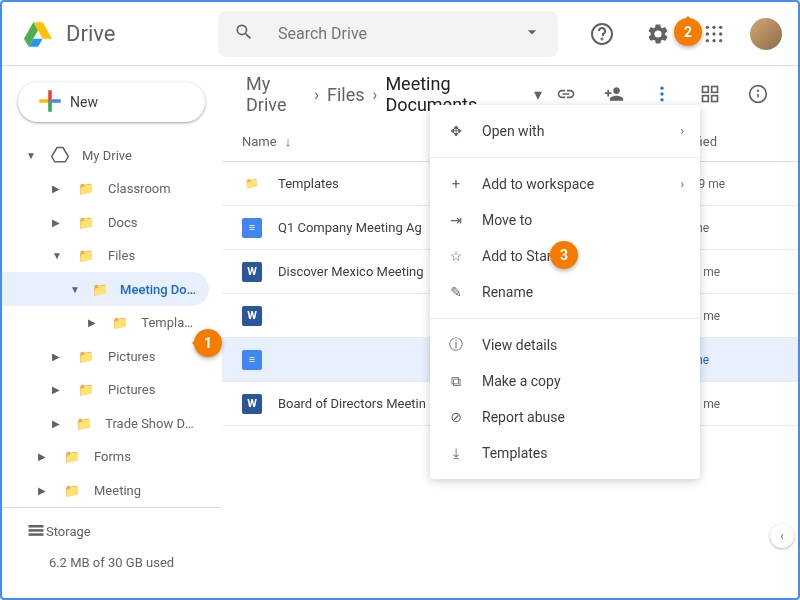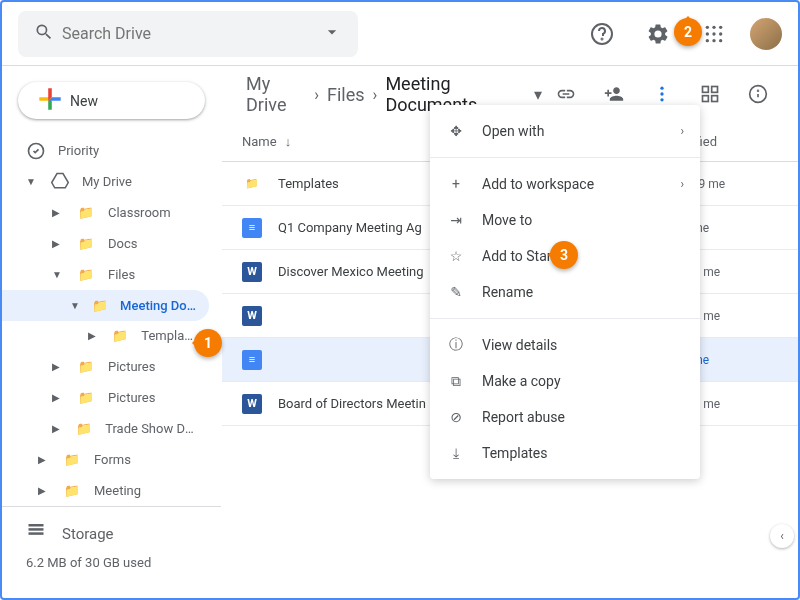--- a/index.html
+++ b/index.html
@@ -1,40 +1,40 @@
 <!DOCTYPE html>
 <html><head>
 <meta charset="utf-8">
 <style>
 * { margin: 0; padding: 0; box-sizing: border-box; font-family: 'Google Sans', Roboto, Arial, sans-serif; }
 body { width: 800px; height: 600px; overflow: hidden; background: #fff; position: relative; border: 2px solid #4a8af4; border-radius: 4px; }
 .header { height: 64px; display: flex; align-items: center; padding: 0 16px; border-bottom: 1px solid #dadce0; }
 .logo { display: flex; align-items: center; gap: 8px; width: 200px; }
 .logo-icon { width: 40px; height: 40px; display: flex; align-items: center; justify-content: center; }
 .logo-text { font-size: 22px; color: #5f6368; }
-.search-bar { flex: 1; max-width: 340px; height: 46px; background: #f1f3f4; border-radius: 8px; display: flex; align-items: center; padding: 0 16px; gap: 8px; }
+.search-bar { flex: 1; max-width: 340px; height: 46px; background: #f1f3f4; border-radius: 8px; display: flex; align-items: center; padding: 0 16px; gap: 24px; }
 .search-bar input { border: none; background: transparent; outline: none; font-size: 16px; color: #5f6368; flex: 1; }
 .header-right { margin-left: auto; display: flex; align-items: center; gap: 16px; }
 .icon-btn { width: 40px; height: 40px; border-radius: 50%; display: flex; align-items: center; justify-content: center; cursor: pointer; color: #5f6368; position: relative; }
 .avatar { width: 32px; height: 32px; border-radius: 50%; background: linear-gradient(135deg, #d4a574, #8b6f47); }
 .content { display: flex; height: calc(100% - 64px); }
 .sidebar { width: 220px; padding: 12px 0; border-right: 1px solid transparent; overflow-y: auto; display: flex; flex-direction: column; }
 .new-btn { margin: 4px 16px 16px; height: 48px; border-radius: 24px; box-shadow: 0 1px 2px rgba(60,64,67,0.3), 0 1px 3px 1px rgba(60,64,67,0.15); display: flex; align-items: center; padding: 0 24px 0 16px; gap: 4px; cursor: pointer; font-size: 14px; color: #3c4043; background: #fff; }
 .nav-item { height: 40px; display: flex; align-items: center; padding: 0 12px 0 24px; gap: 12px; cursor: pointer; font-size: 13px; color: #5f6368; border-radius: 0 20px 20px 0; margin-right: 12px; }
 .nav-item.indent-1 { padding-left: 36px; }
 .nav-item.indent-2 { padding-left: 50px; }
 .nav-item.indent-3 { padding-left: 68px; }
 .nav-item.indent-4 { padding-left: 86px; }
 .nav-item.active { background: #e8f0fe; color: #1967d2; font-weight: 500; }
 .nav-item .exp { width: 12px; font-size: 10px; color: #5f6368; }
 .nav-item .ic { width: 20px; display: flex; align-items: center; justify-content: center; }
 .nav-label { white-space: nowrap; overflow: hidden; text-overflow: ellipsis; }
 .storage-section { margin-top: auto; padding: 12px 24px; border-top: 1px solid #dadce0; }
-.storage-row { display: flex; align-items: flex-end; gap: 16px; font-size: 15px; color: #5f6368; margin-bottom: 12px; }
-.storage-used { font-size: 13px; color: #5f6368; margin-bottom: 4px; }
+.storage-row { display: flex; align-items: center; font-size: 13px; color: #5f6368; margin-bottom: 12px; }
+.storage-used { font-size: 13px; color: #5f6368; margin-bottom: 4px; text-align: center; }
 .storage-upgrade { font-size: 13px; color: #1a73e8; font-weight: 500; cursor: pointer; }
 .main { flex: 1; display: flex; flex-direction: column; overflow: hidden; }
 .breadcrumb-bar { height: 56px; display: flex; align-items: center; padding: 0 20px; gap: 4px; }
 .crumb { font-size: 18px; color: #5f6368; cursor: pointer; padding: 4px 4px; }
 .crumb.current { color: #202124; }
 .crumb-sep { color: #5f6368; font-size: 16px; }
 .toolbar-right { margin-left: auto; display: flex; gap: 8px; }
 .th-row { display: flex; padding: 0 20px; height: 40px; align-items: center; border-bottom: 1px solid #dadce0; font-size: 13px; color: #5f6368; }
 .th-name { flex: 1; display: flex; align-items: center; gap: 8px; }
 .th-mod { width: 140px; }
@@ -55,20 +55,30 @@
 .callout { position: absolute; width: 28px; height: 28px; border-radius: 50%; background: #f57c00; color: #fff; display: flex; align-items: center; justify-content: center; font-weight: bold; font-size: 14px; z-index: 200; box-shadow: 0 2px 4px rgba(0,0,0,0.3); }
 .callout::before { content: ''; position: absolute; left: -8px; top: 50%; transform: translateY(-50%); border: 6px solid transparent; border-right-color: #f57c00; }
 .callout.top::before { left: 50%; top: -8px; transform: translateX(-50%); border: 6px solid transparent; border-bottom-color: #f57c00; }
 .scroll-hint { position: absolute; right: 4px; bottom: 50px; width: 24px; height: 24px; border-radius: 50%; background: #fff; box-shadow: 0 1px 3px rgba(0,0,0,0.3); display:flex; align-items:center; justify-content:center; font-size:12px; color:#5f6368; }
 .plus-icon svg { width: 32px; height: 32px; }
 </style>
 </head>
 <body>
 
 <div class="header">
+  <div class="logo">
+    <span class="logo-icon">
+      <svg width="28" height="28" viewBox="0 0 24 24">
+          <path fill="#FFC107" d="M8 2l8 0 8 14h-8z"></path>
+          <path fill="#2196F3" d="M16 16l-4 7H4l4-7z"></path>
+          <path fill="#4CAF50" d="M8 2L0 16l4 7 8-14z"></path>
+        </svg>
+    </span>
+    <span class="logo-text">Drive</span>
+  </div>
   <div class="search-bar">
     <span>
       <svg width="20" height="20" viewBox="0 0 24 24" fill="#5f6368">
           <path d="M15.5 14h-.79l-.28-.27a6.5 6.5 0 1 0-.7.7l.27.28v.79l5 5L20.49 19l-5-5zm-6 0a4.5 4.5 0 1 1 0-9 4.5 4.5 0 0 1 0 9z"></path>
         </svg>
     </span>
     <input type="text" placeholder="Search Drive" style="">
     <span>
       <svg width="20" height="20" viewBox="0 0 24 24" fill="#5f6368">
           <path d="M7 10l5 5 5-5z"></path>
@@ -112,29 +122,20 @@
         <svg viewBox="0 0 36 36">
             <path fill="#34A853" d="M16 16v14h4V20z"></path>
             <path fill="#4285F4" d="M30 16H20l-4 4h14z"></path>
             <path fill="#FBBC05" d="M6 16v4h10l4-4z"></path>
             <path fill="#EA4335" d="M20 16V6h-4v14z"></path>
           </svg>
       </span>
       <span>New</span>
     </div>
     <div class="nav-item">
-      <span class="ic">
-          <svg width="20" height="20" viewBox="0 0 24 24" fill="none" stroke="#5f6368" stroke-width="2">
-            <circle cx="12" cy="12" r="9"></circle>
-            <path d="M9 12l2 2 4-4"></path>
-          </svg>
-        </span>
-      <span class="nav-label">Priority</span>
-    </div>
-    <div class="nav-item">
       <span class="exp">▼</span>
       <span class="ic">
           <svg width="18" height="18" viewBox="0 0 24 24" fill="none" stroke="#5f6368" stroke-width="2">
             <path d="M8 2l8 0 7 12-4 7H5l-4-7z"></path>
           </svg>
         </span>
       <span class="nav-label">My Drive</span>
     </div>
     <div class="nav-item indent-2">
         <span class="exp">▶</span>

